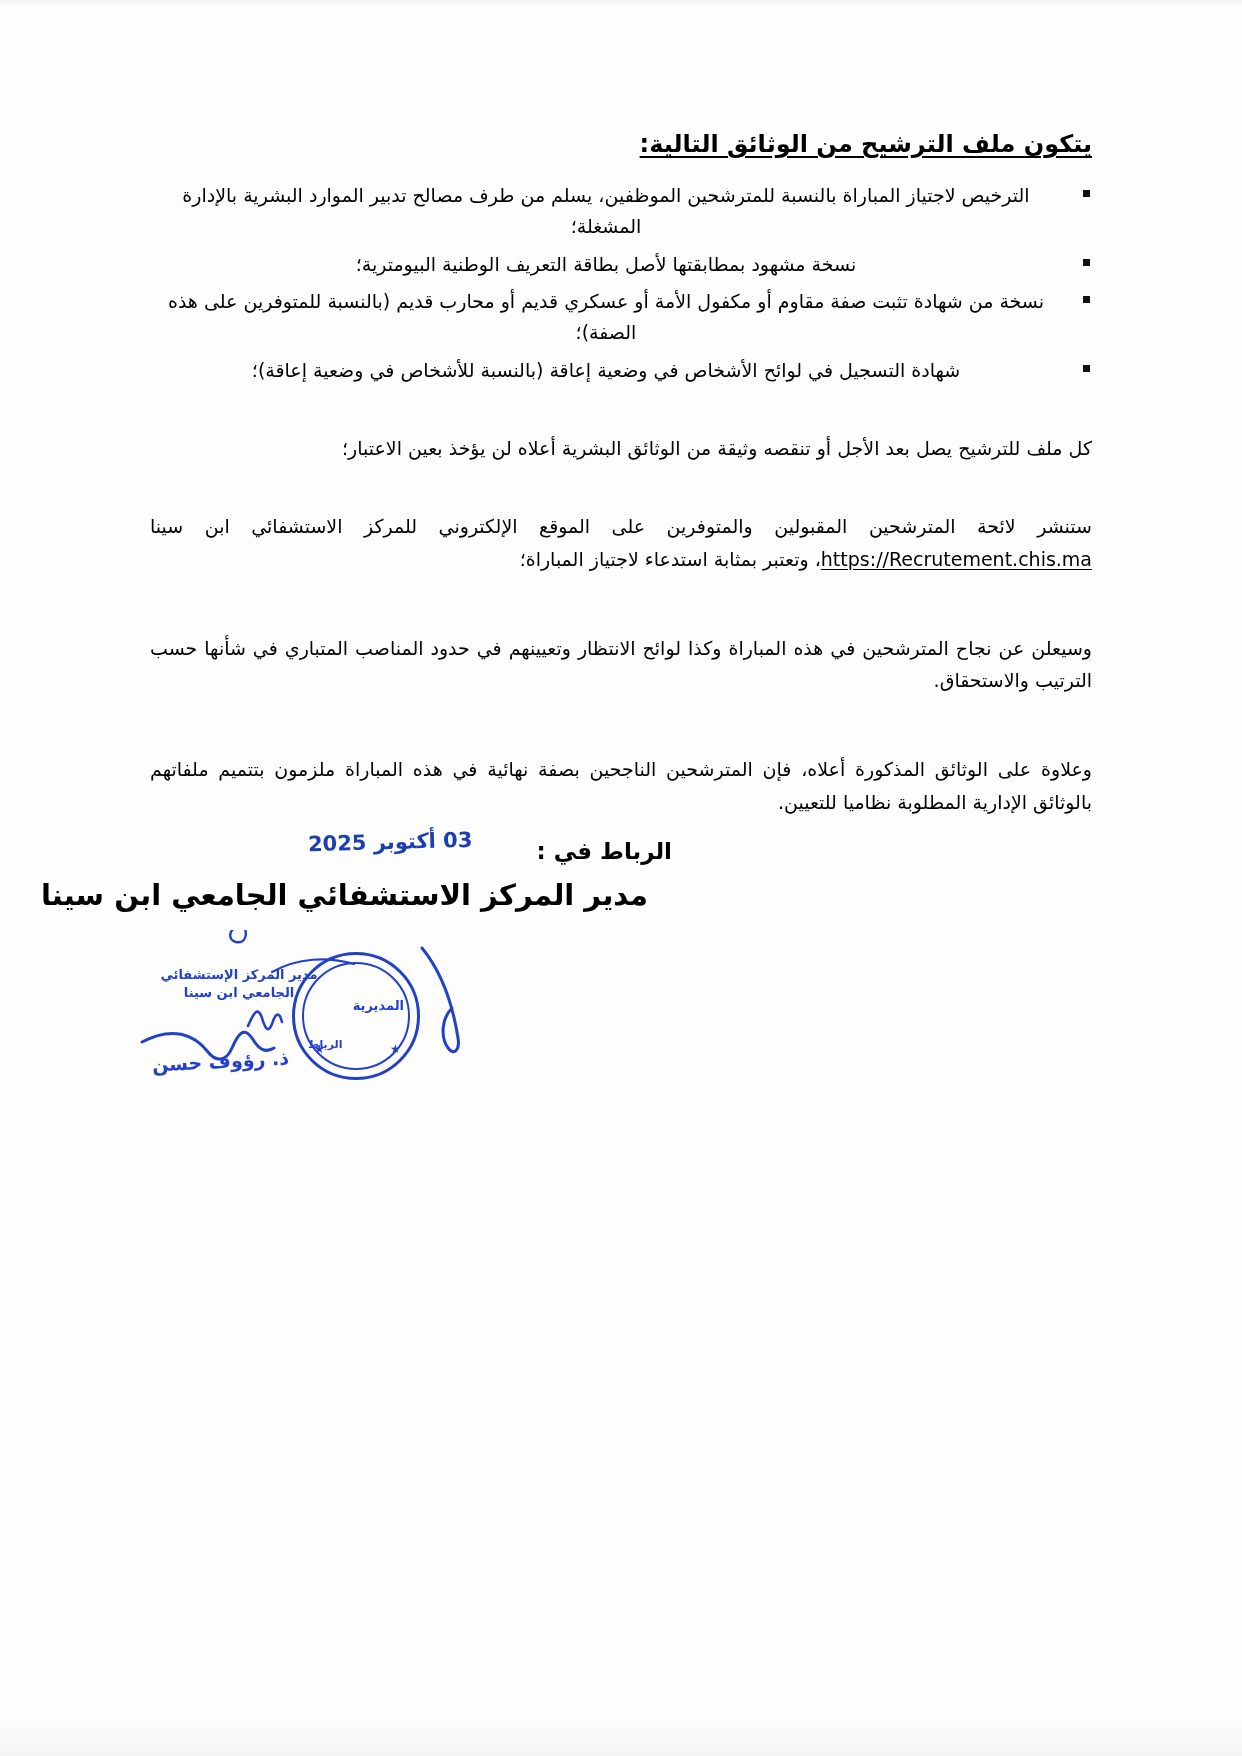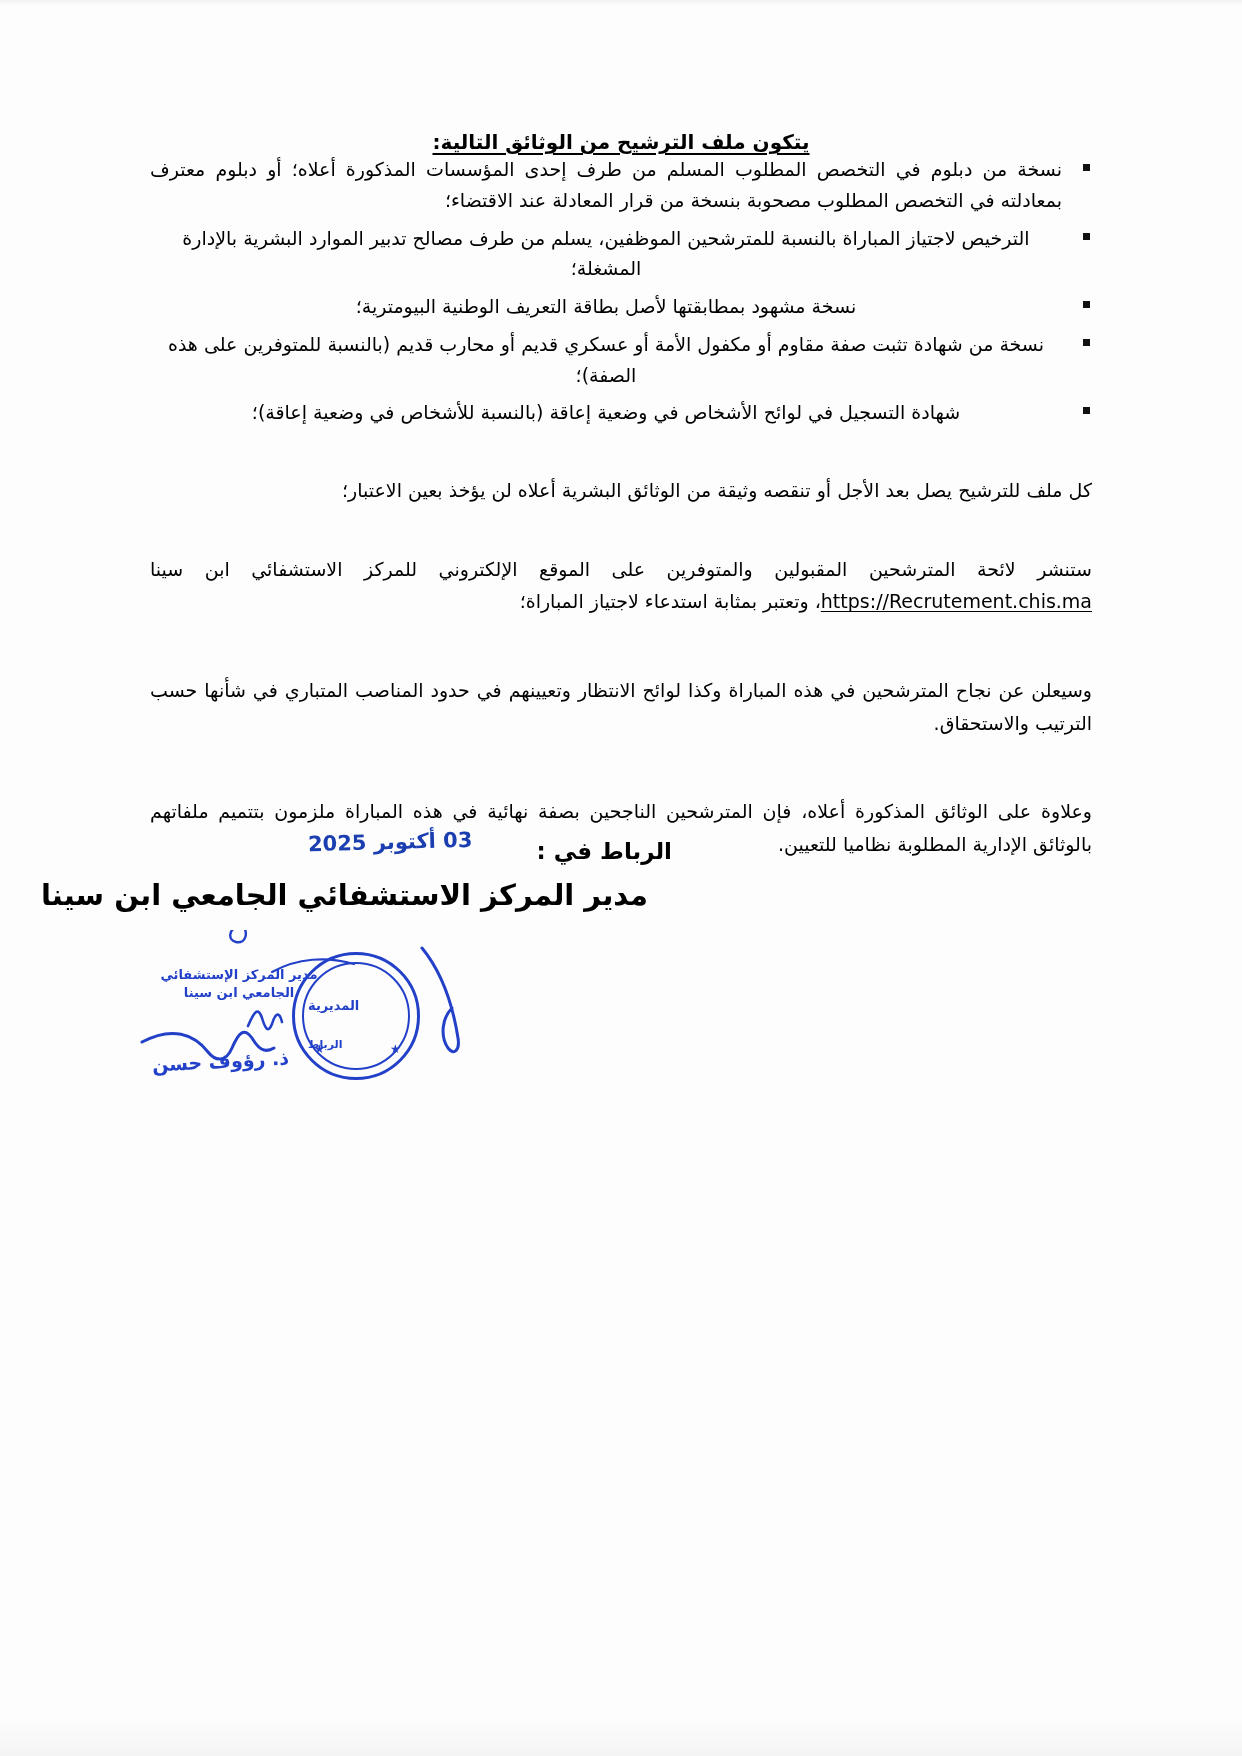--- a/index.html
+++ b/index.html
@@ -31,26 +31,27 @@
   }
 
   .content {
     position: absolute;
     top: 130px;
     right: 150px;
     left: 150px;
   }
 
   .doc-title {
-    text-align: center;
-    font-size: 20px;
+    text-align: right;
+    font-size: 24px;
     font-weight: bold;
     text-decoration: underline;
     text-underline-offset: 4px;
     letter-spacing: 0px;
+    margin-bottom: 22px;
     direction: rtl;
   }
 
   ul.doc-list {
     list-style: none;
     margin: 0;
     padding: 0;
     direction: rtl;
   }
   ul.doc-list li {
@@ -163,21 +164,21 @@
     height: 108px;
     border: 2px solid #2340c8;
     border-radius: 50%;
     box-sizing: border-box;
   }
   .stamp-text {
     position: absolute;
     left: 186px;
     top: 68px;
     width: 96px;
-    text-align: left;
+    text-align: right;
     color: #2340c8;
     font-size: 13px;
     font-weight: bold;
     line-height: 1.25;
   }
   .stamp-star-l, .stamp-star-r {
     position: absolute;
     color: #2340c8;
     font-size: 12px;
     top: 112px;
@@ -233,21 +234,20 @@
 
   <div class="scan-edge-top"></div>
 
   <div class="content">
 
     <div class="doc-title">يتكون ملف الترشيح من الوثائق التالية:</div>
 
     <ul class="doc-list">
       <li>
         <span class="bullet"></span>
-        <span>نسخة من دبلوم في التخصص المطلوب المسلم من طرف إحدى المؤسسات المذكورة أعلاه؛ أو دبلوم معترف بمعادلته في التخصص المطلوب مصحوبة بنسخة من قرار المعادلة عند الاقتضاء؛</span>
       </li>
       <li class="center-ish">
         <span class="bullet"></span>
         <span>الترخيص لاجتياز المباراة بالنسبة للمترشحين الموظفين، يسلم من طرف مصالح تدبير الموارد البشرية بالإدارة المشغلة؛</span>
       </li>
       <li class="center-ish">
         <span class="bullet"></span>
         <span>نسخة مشهود بمطابقتها لأصل بطاقة التعريف الوطنية البيومترية؛</span>
       </li>
       <li class="center-ish">

